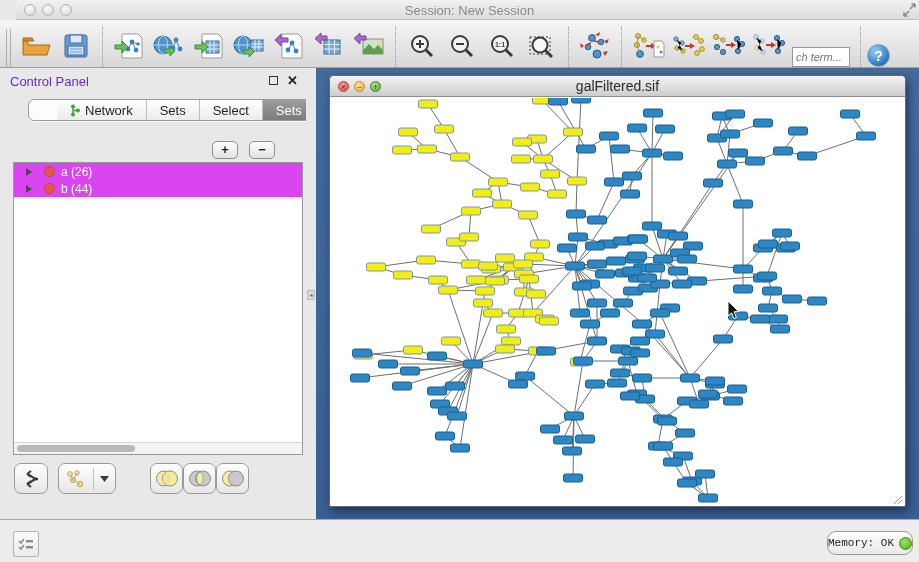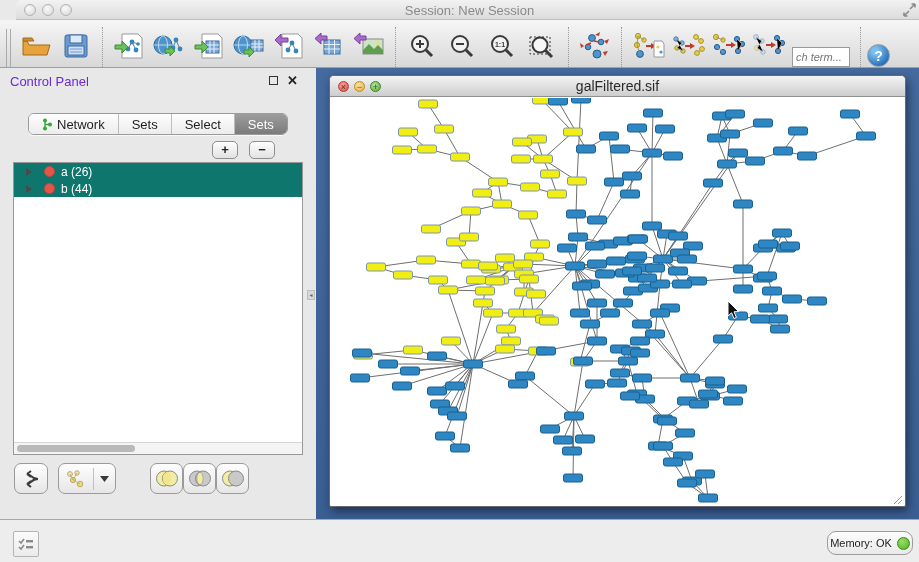--- a/index.html
+++ b/index.html
@@ -37,36 +37,36 @@
   
   .main { position:absolute; left:0; top:68px; width:919px; height:451px; }
 
   
   .cpanel { position:absolute; left:0; top:0; width:306px; height:451px; background:#e8e8e8; }
   .cp-header { position:absolute; left:0; top:0; width:100%; height:28px; }
   .cp-title { position:absolute; left:10px; top:6px; font-size:13px; color:#6d28d9; }
   .cp-float { position:absolute; right:28px; top:8px; width:9px; height:9px; border:1.5px solid #333; }
   .cp-close { position:absolute; right:8px; top:5px; font-size:13px; font-weight:bold; color:#222; }
 
-  .tabbar { position:absolute; left:28px; top:45px; height:22px; display:flex;
+  .tabbar { position:absolute; left:28px; top:31px; height:22px; display:flex;
     border:1px solid #9b9b9b; border-radius:6px; overflow:hidden; background:#fdfdfd;
-    box-shadow:0 1px 0 rgba(255,255,255,.7); }
+    box-shadow:0 1px 0 rgba(255,255,255,.7);padding-left:28px; }
   .tab { padding:0 13px; font-size:13px; color:#1e1e1e; display:flex; align-items:center; gap:5px;
     border-right:1px solid #bdbdbd; background:linear-gradient(#fefefe,#ececec); }
   .tab:last-child { border-right:none;justify-content:center; }
   .tab.active { background:linear-gradient(#9d9d9d,#7b7b7b); color:#fff; }
 
   .pm-btn { position:absolute; top:73px; width:26px; height:18px; border:1px solid #8f8f8f;
     border-radius:5px; background:linear-gradient(#fefefe,#e2e2e2); font-weight:bold;
     font-size:13px; color:#222; text-align:center; line-height:16px; }
   .plus { left:212px; } .minus { left:249px; }
 
   .setlist { position:absolute; left:13px; top:94px; width:290px; height:293px;
     background:#fff; border:1px solid #989898; }
-  .set-row { height:17px; display:flex; align-items:center; background:#0f766e;text-align:right; }
+  .set-row { height:17px; display:flex; align-items:center; background:#d946ef;text-align:right; }
   .tri { width:0; height:0; border-left:6px solid #4a4a4a; border-top:4px solid transparent;
     border-bottom:4px solid transparent; margin-left:12px; }
   .dot-red { width:11px; height:11px; border-radius:50%; background:#e4564c;
     border:1px solid #c8463e; margin-left:12px; }
   .set-label { color:#fff; font-size:12px; margin-left:6px; }
   .hscroll { position:absolute; left:0; bottom:0; width:100%; height:12px; background:#f4f4f4;
     border-top:1px solid #d5d5d5; }
   .hthumb { position:absolute; left:3px; top:2px; width:118px; height:7px; border-radius:4px;
     background:#b9b9b9; }
 
@@ -92,21 +92,21 @@
     font-size:9px; line-height:11px; text-align:center; color:rgba(60,0,0,.75); }
   .l-close{ left:8px;  background:radial-gradient(circle at 38% 32%, #f2a29a, #da4f41); border:1px solid #b53b2f;}
   .l-min  { left:24px; background:radial-gradient(circle at 38% 32%, #fbe2a2, #eaa93e); border:1px solid #c08a2a; color:rgba(90,50,0,.8);}
   .l-max  { left:40px; background:radial-gradient(circle at 38% 32%, #b7e29a, #57a83a); border:1px solid #3f8426; color:rgba(0,60,0,.8);}
   .if-canvas { position:relative; width:573px; height:408px; overflow:hidden; background:#fff; margin:1px; }
   .grip-corner { position:absolute; right:1px; bottom:1px; width:12px; height:12px; }
   .cursor-arrow { position:absolute; left:396px; top:203px; }
 
   
   .statusbar { position:absolute; left:0; top:519px; width:919px; height:43px;
-    background:#ededed; border-top:1px solid #a8a8a8; }
+    background:#ededed; border-top:1px solid #a8a8a8;font-family:Liberation Mono, monospace; }
   .task-btn { position:absolute; left:13px; top:11px; width:26px; height:26px;
     border:1px solid #b3b3b3; background:linear-gradient(#fbfbfb,#ebebeb); border-radius:2px;
     display:flex; align-items:center; justify-content:center; }
   .mem-btn { position:absolute; left:827px; top:11px; width:86px; height:24px;
     border:1px solid #9b9b9b; border-radius:9px; background:linear-gradient(#fdfdfd,#e9e9e9);
     display:flex; align-items:center; justify-content:center; gap:5px; font-size:11px; color:#1d1d1d; }
   .mem-dot { width:13px; height:13px; border-radius:50%;
     background:radial-gradient(circle at 38% 32%, #9be06a, #4fb31e); border:1px solid #3c8a15; }
 </style>
 </head>

